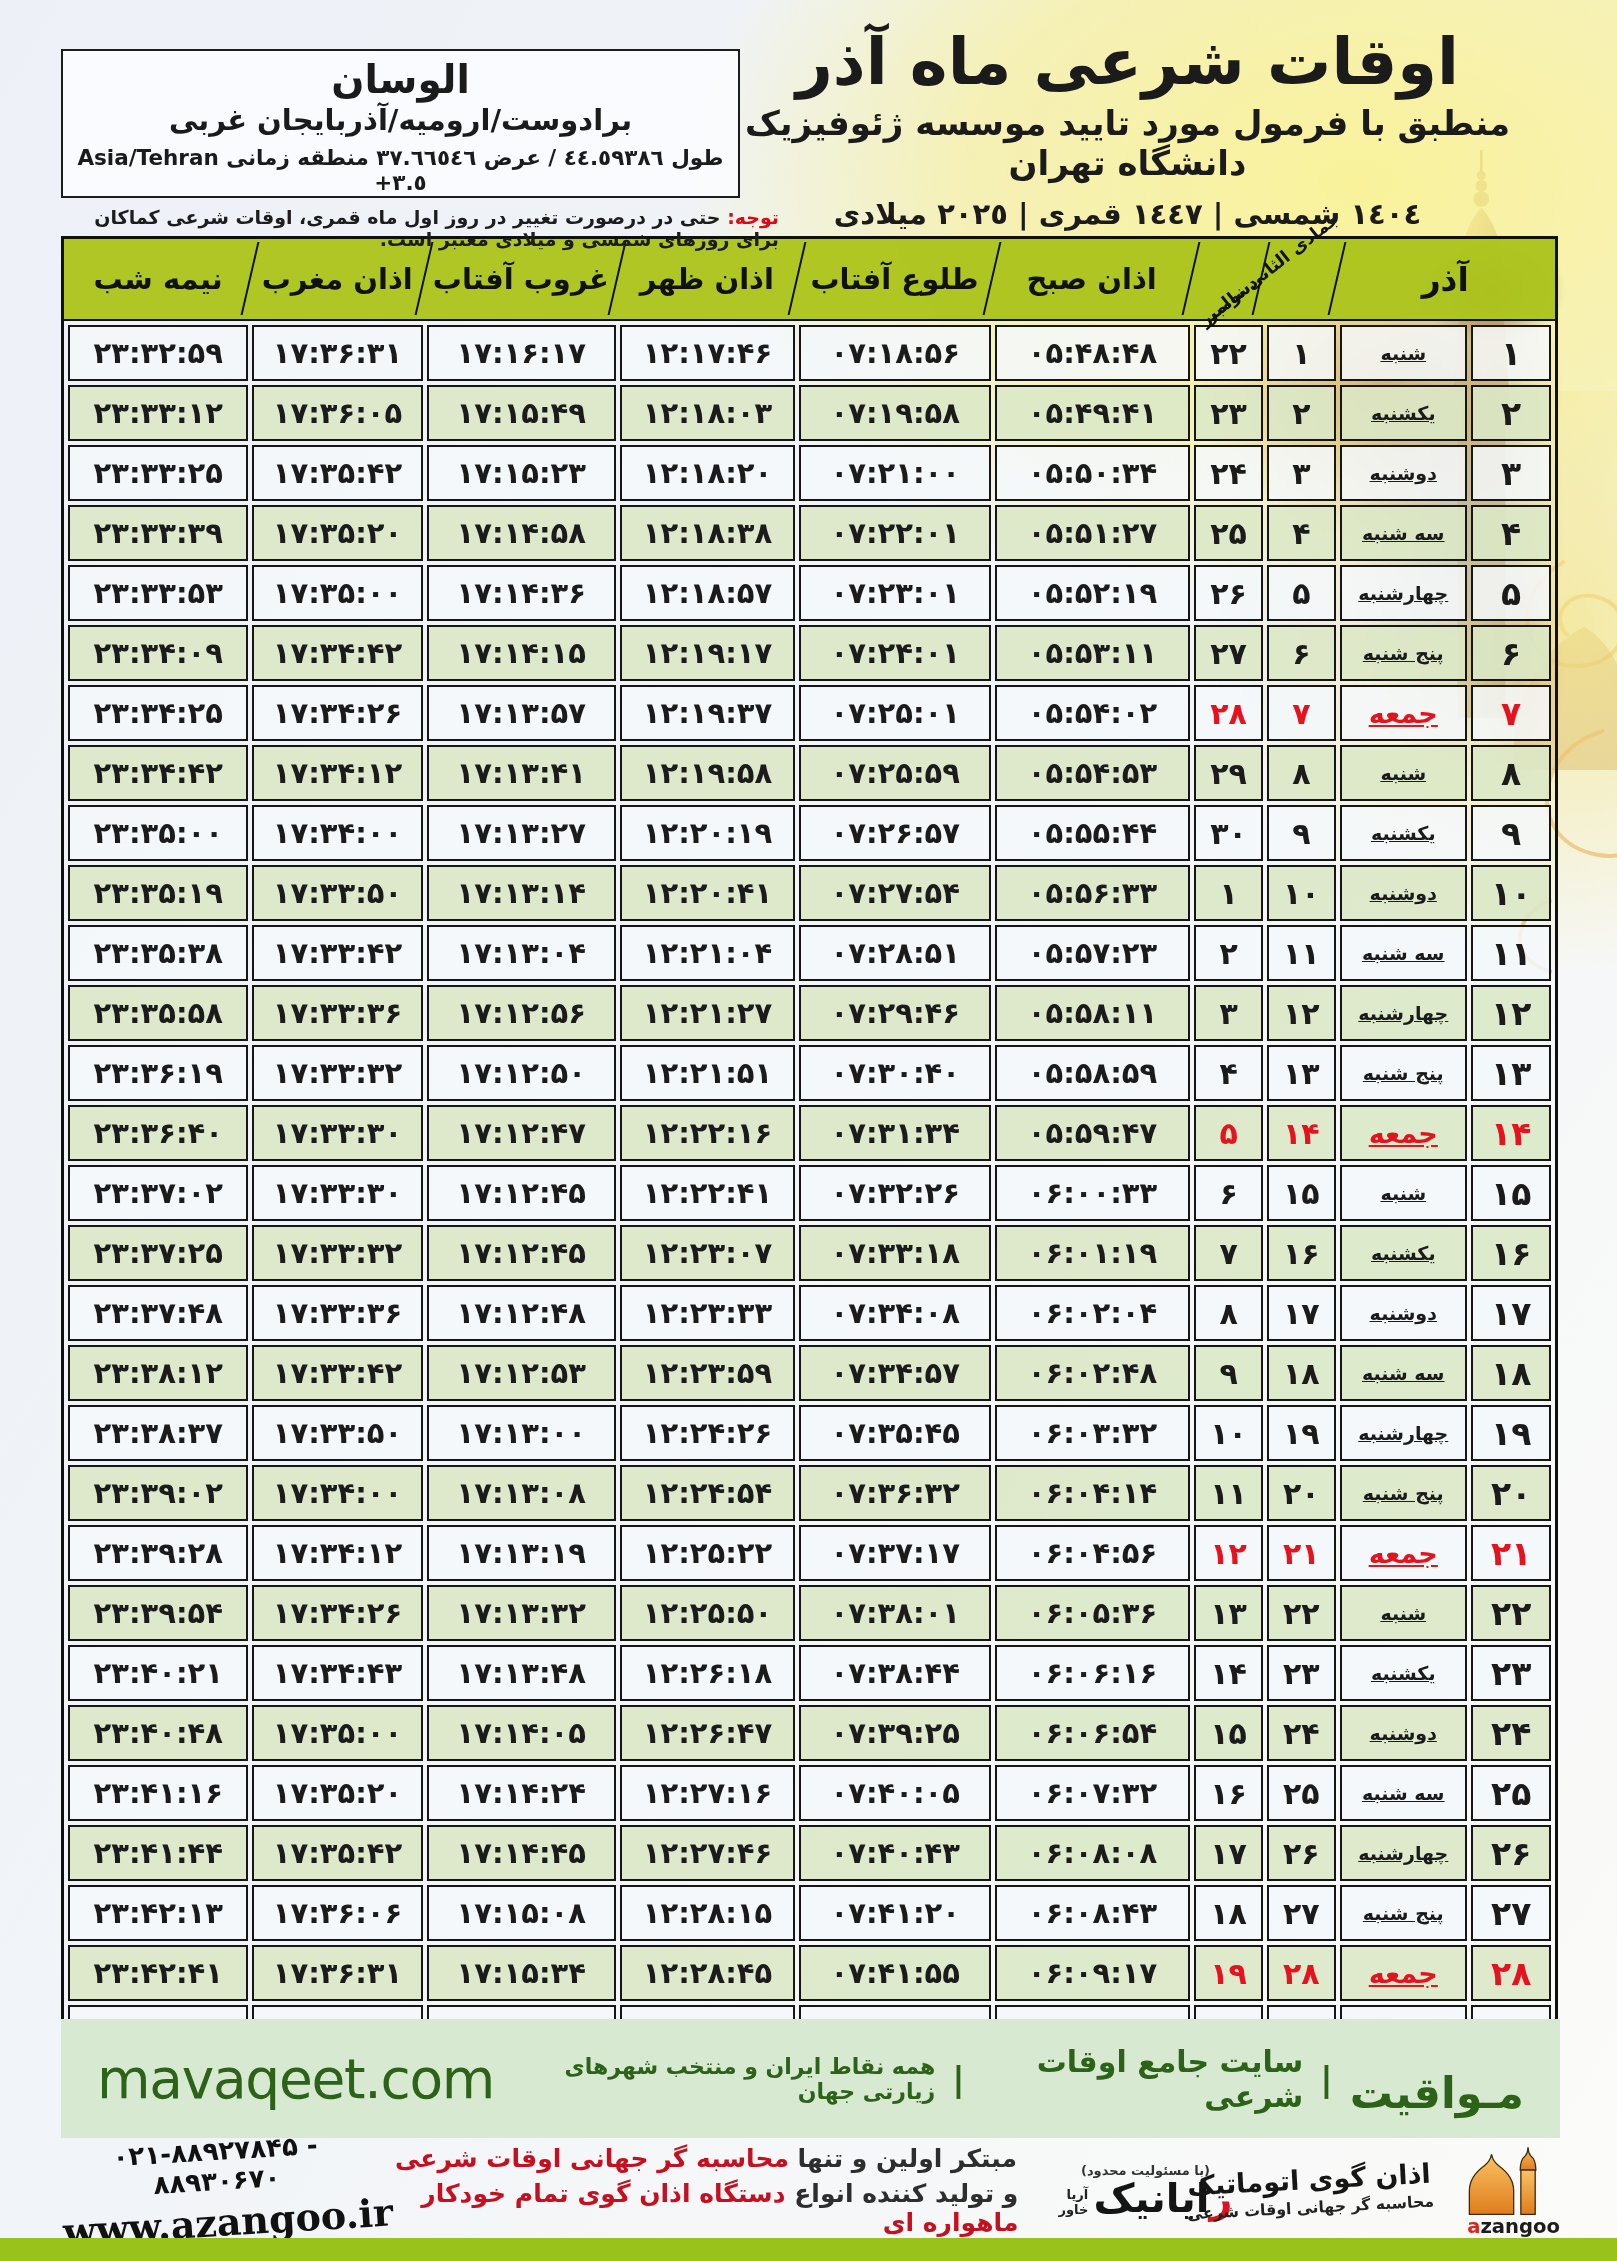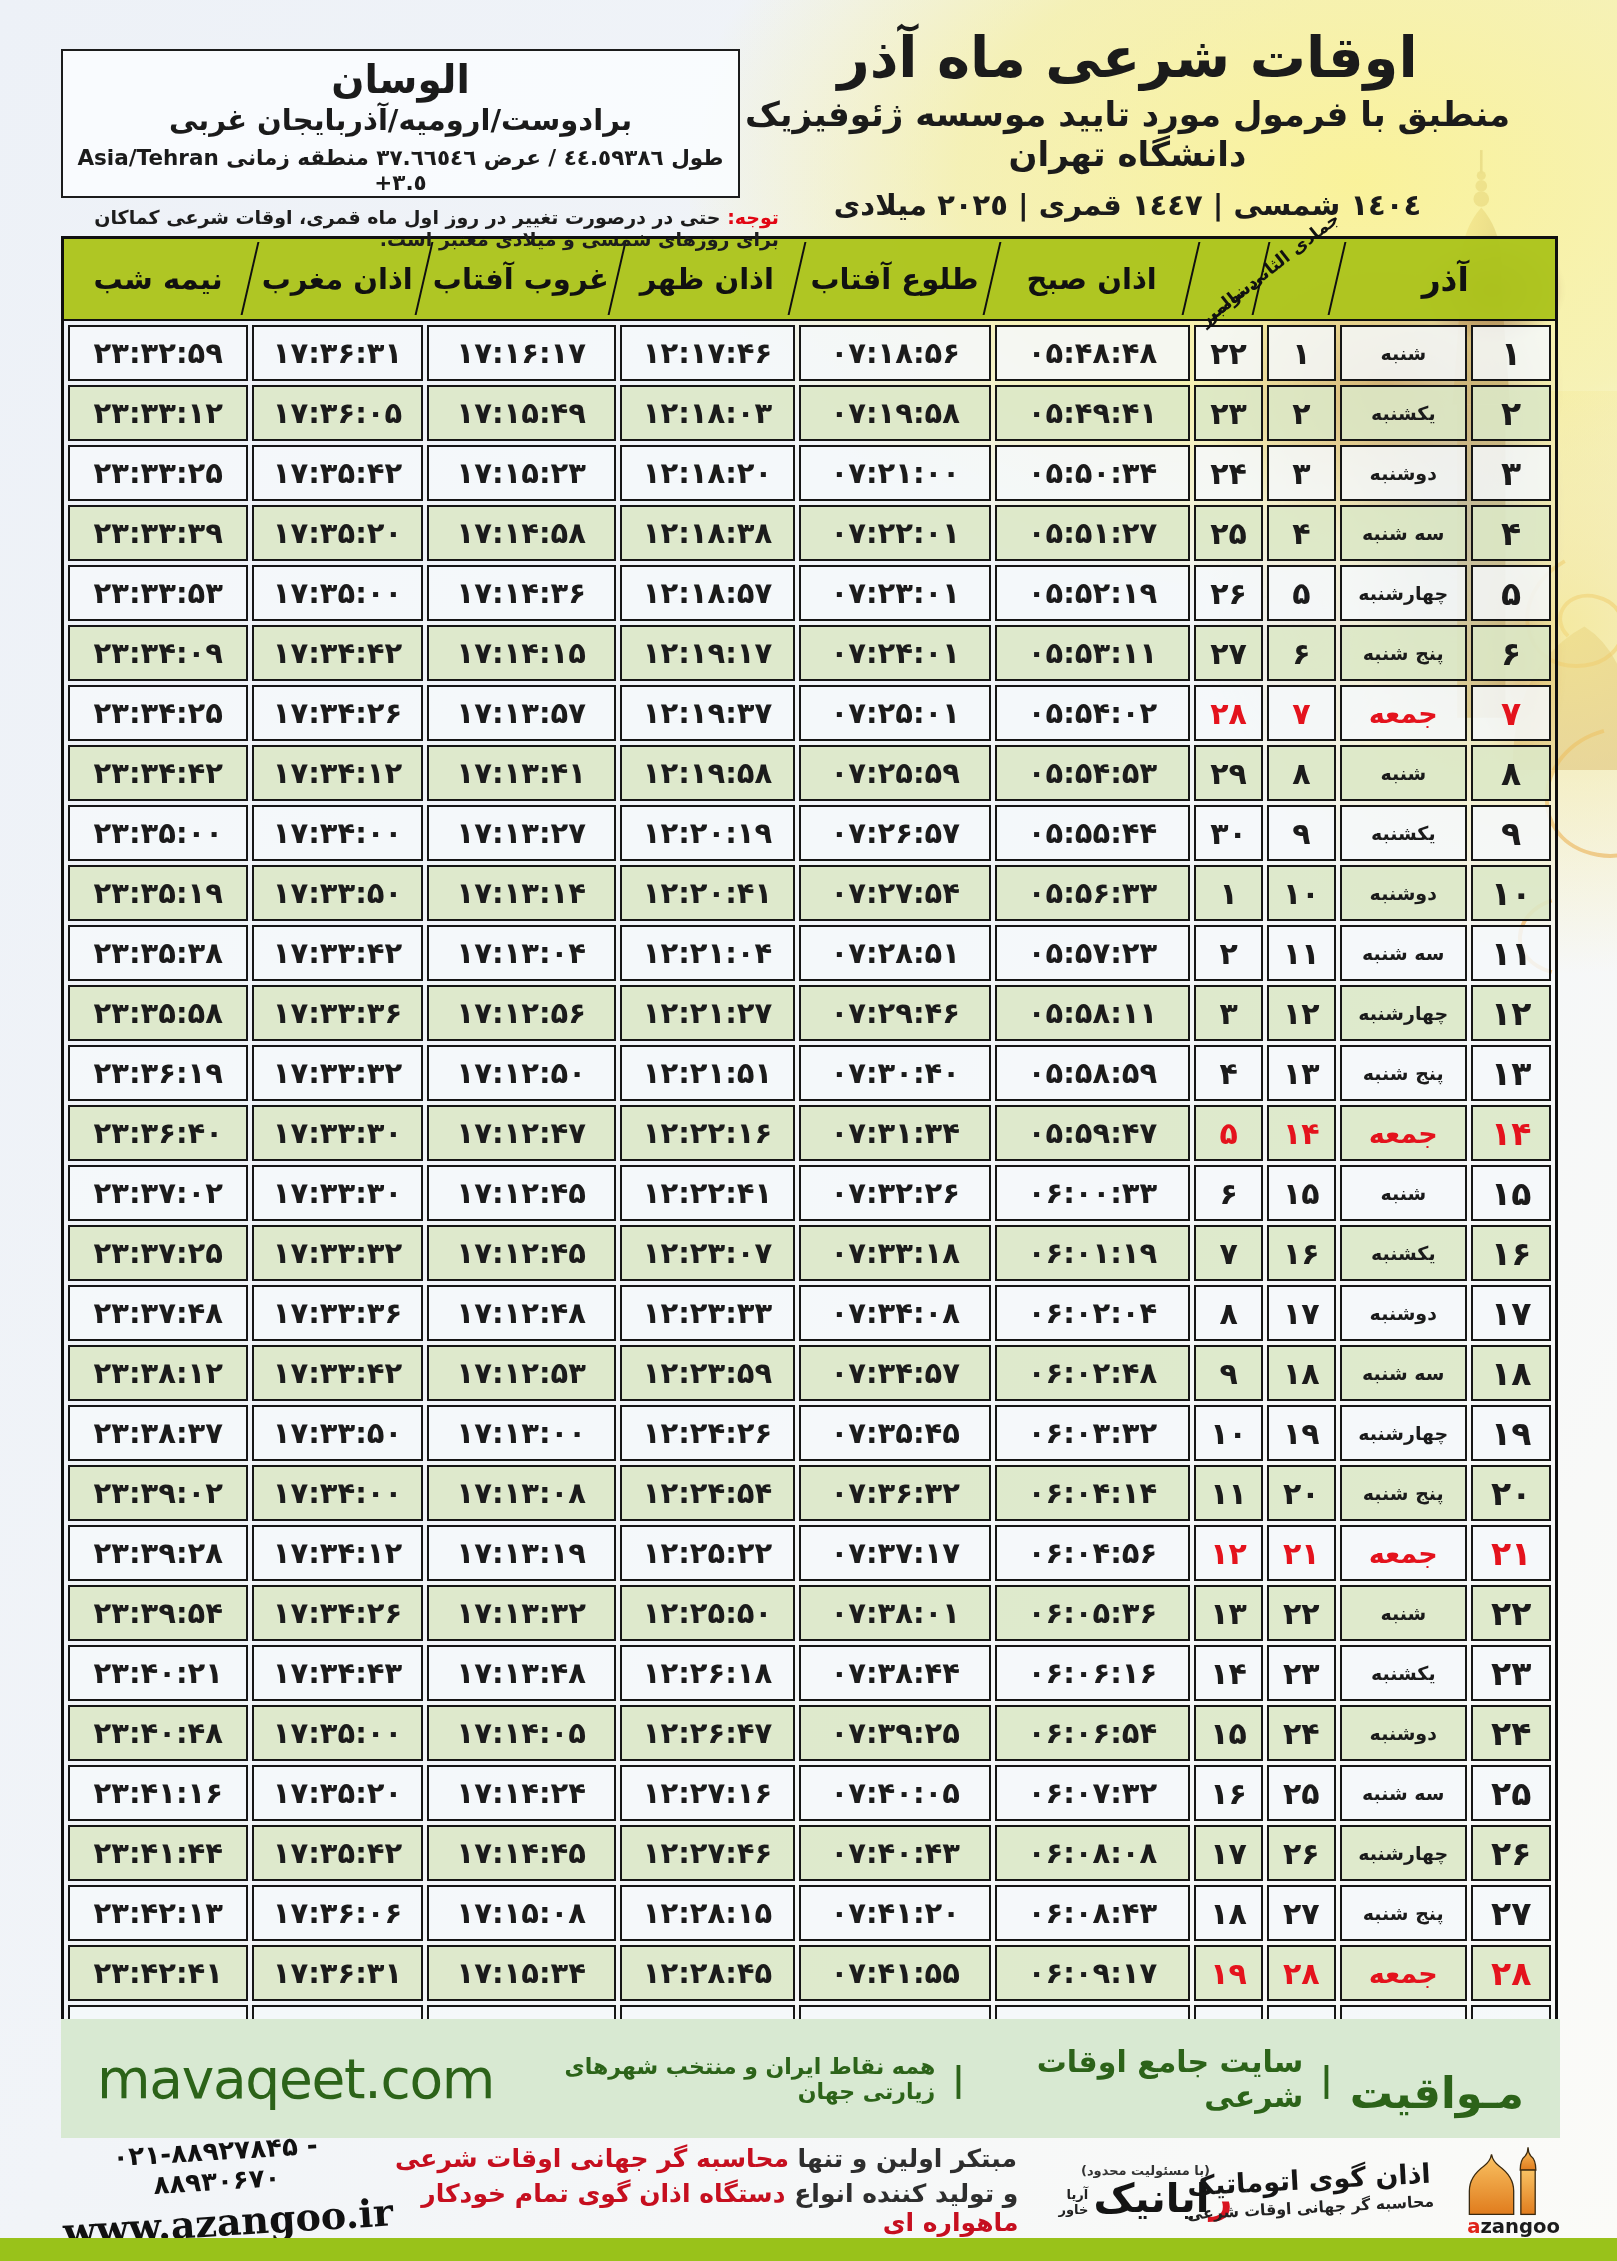--- a/index.html
+++ b/index.html
@@ -23,21 +23,21 @@
 
   
   .loc-box{position:absolute;left:62px;top:49px;width:679px;height:149px;box-sizing:border-box;
            border:2.6px solid #1c1c1c;background:rgba(250,252,254,.93);text-align:center;padding-top:7.8px;z-index:2;}
   .loc-name{font-size:39px;font-weight:700;line-height:1.1;}
   .loc-region{font-size:29px;font-weight:700;margin-top:1.3px;}
   .loc-coords{font-size:21.5px;font-weight:700;margin-top:7.8px;}
 
   
   .title-block{position:absolute;top:25px;right:59px;width:861px;text-align:center;z-index:2;}
-  .main-title{font-size:56px;font-weight:800;letter-spacing:-0.7px;}
+  .main-title{font-size:64px;font-weight:800;letter-spacing:-0.7px;}
   .sub-title{font-size:34px;font-weight:700;margin-top:3.9px;}
   .years{font-size:29px;font-weight:600;margin-top:14.4px;}
 
   
   .note{position:absolute;left:62px;top:206px;width:718px;font-size:19px;font-weight:700;
         text-align:right;z-index:2;color:#1d1d1d;}
   .note .red{color:#e20613;}
 
   
   .tablewrap{position:absolute;left:62px;top:236px;border:3.3px solid #101010;z-index:1;background:transparent;}
@@ -57,21 +57,21 @@
   .m2{position:absolute;bottom:10.4px;left:6.5px;font-size:17.6px;font-weight:700;transform:rotate(-38deg);white-space:nowrap;}
 
   table{border-collapse:separate;border-spacing:4.6px;table-layout:fixed;width:1491px;}
   col.c1{width:80px}col.c2{width:127px}col.c3{width:68px}col.c4{width:69px}col.c5{width:194px}
   col.c6{width:191px}col.c7{width:175px}col.c8{width:188px}col.c9{width:170px}col.c10{width:179px}
   td{height:50px;text-align:center;vertical-align:middle;border:2px solid #161616;
      font-weight:700;font-size:29px;overflow:hidden;}
   tr:nth-child(odd) td{background:rgba(244,248,250,.86);}
   tr:nth-child(even) td{background:rgba(219,232,199,.9);}
   td.c-d{font-size:33px;font-weight:800;}
-  td.c-w{font-size:19px;font-weight:600;}
+  td.c-w{font-size:19px;font-weight:600;text-decoration:underline;}
   td.c-h,td.c-g{font-size:30px;}
   tr.fri td.c-d,tr.fri td.c-w,tr.fri td.c-h,tr.fri td.c-g{color:#e4131d;}
   tr.fri td.c-w{font-size:27px;font-weight:800;}
 
   
   .mv-bar{position:absolute;left:62px;right:57px;top:2019px;height:119px;background:#d8e9d2;
           display:flex;align-items:center;justify-content:space-between;padding:0 36px;z-index:2;color:#2c6319;}
   .mv-right{display:flex;align-items:center;gap:17px;}
   .mv-brand{font-size:43px;font-weight:800;margin-top:28px;}
   .mv-sep{font-size:34px;font-weight:700;}

